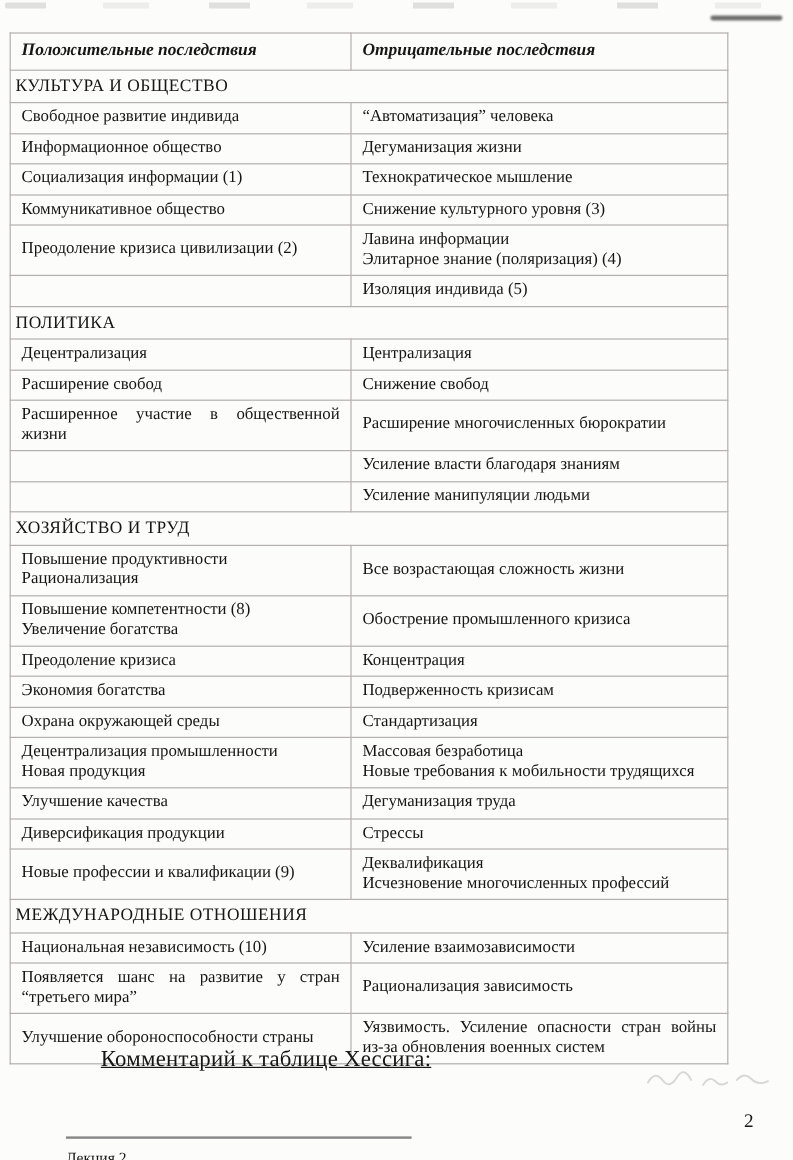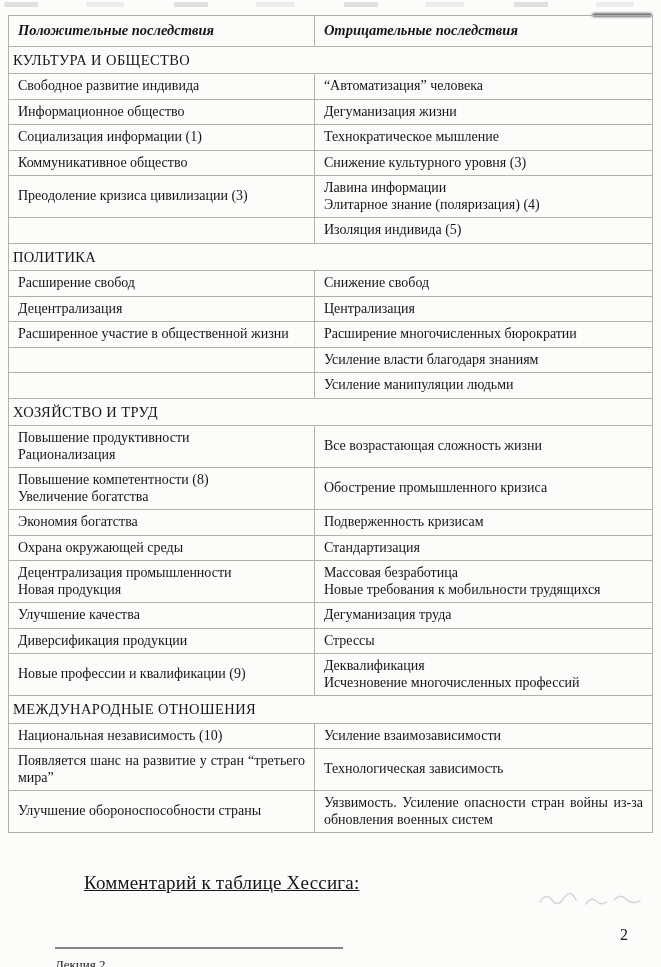--- a/index.html
+++ b/index.html
@@ -17,21 +17,21 @@
     background: repeating-linear-gradient(90deg,
       rgba(150,150,150,.28) 0 34px, transparent 34px 82px,
       rgba(170,170,170,.18) 82px 120px, transparent 120px 170px);
     border-radius: 2px;
   }
   .ink-smudge {
     position: absolute; top: 13px; left: 592px; width: 60px; height: 4px;
     background: #3d3d3d; filter: blur(1px); opacity: .75; border-radius: 2px;
   }
   table.hessig {
-    position: absolute; left: 8px; top: 15px; width: 645px;
+    position: absolute; left: 8px; top: 27px; width: 599px;
     border-collapse: collapse; table-layout: fixed;
   }
   table.hessig col.c-left  { width: 47.5%; }
   table.hessig col.c-right { width: 52.5%; }
   table.hessig th, table.hessig td {
     border: 1px solid #b2b0ac;
     padding: 4px 9px;
     font-size: 14px;
     line-height: 16.5px;
     vertical-align: middle;
@@ -119,50 +119,50 @@
       <tr>
         <td>
           <div>Коммуникативное общество</div>
         </td>
         <td>
           <div>Снижение культурного уровня (3)</div>
         </td>
       </tr>
       <tr>
         <td>
-          <div>Преодоление кризиса цивилизации (3)</div>
+          <div>Преодоление кризиса цивилизации (2)</div>
         </td>
         <td>
           <div>Лавина информации</div>
           <div>Элитарное знание (поляризация) (4)</div>
         </td>
       </tr>
       <tr>
         <td></td>
         <td>
           <div>Изоляция индивида (5)</div>
         </td>
       </tr>
       <tr class="section-row">
         <td colspan="2">ПОЛИТИКА</td>
       </tr>
       <tr>
         <td>
+          <div>Децентрализация</div>
+        </td>
+        <td>
+          <div>Централизация</div>
+        </td>
+      </tr>
+      <tr>
+        <td>
           <div>Расширение свобод</div>
         </td>
         <td>
           <div>Снижение свобод</div>
-        </td>
-      </tr>
-      <tr>
-        <td>
-          <div>Децентрализация</div>
-        </td>
-        <td>
-          <div>Централизация</div>
         </td>
       </tr>
       <tr>
         <td>
           <div>Расширенное участие в общественной жизни</div>
         </td>
         <td>
           <div>Расширение многочисленных бюрократии</div>
         </td>
       </tr>
@@ -194,20 +194,28 @@
         <td>
           <div>Повышение компетентности (8)</div>
           <div>Увеличение богатства</div>
         </td>
         <td>
           <div>Обострение промышленного кризиса</div>
         </td>
       </tr>
       <tr>
         <td>
+          <div>Преодоление кризиса</div>
+        </td>
+        <td>
+          <div>Концентрация</div>
+        </td>
+      </tr>
+      <tr>
+        <td>
           <div>Экономия богатства</div>
         </td>
         <td>
           <div>Подверженность кризисам</div>
         </td>
       </tr>
       <tr>
         <td>
           <div>Охрана окружающей среды</div>
         </td>
@@ -259,21 +267,21 @@
         </td>
         <td>
           <div>Усиление взаимозависимости</div>
         </td>
       </tr>
       <tr>
         <td>
           <div>Появляется шанс на развитие у стран “третьего мира”</div>
         </td>
         <td>
-          <div>Технологическая зависимость</div>
+          <div>Рационализация зависимость</div>
         </td>
       </tr>
       <tr>
         <td>
           <div>Улучшение обороноспособности страны</div>
         </td>
         <td>
           <div>Уязвимость. Усиление опасности стран войны из-за обновления военных систем</div>
         </td>
       </tr>

